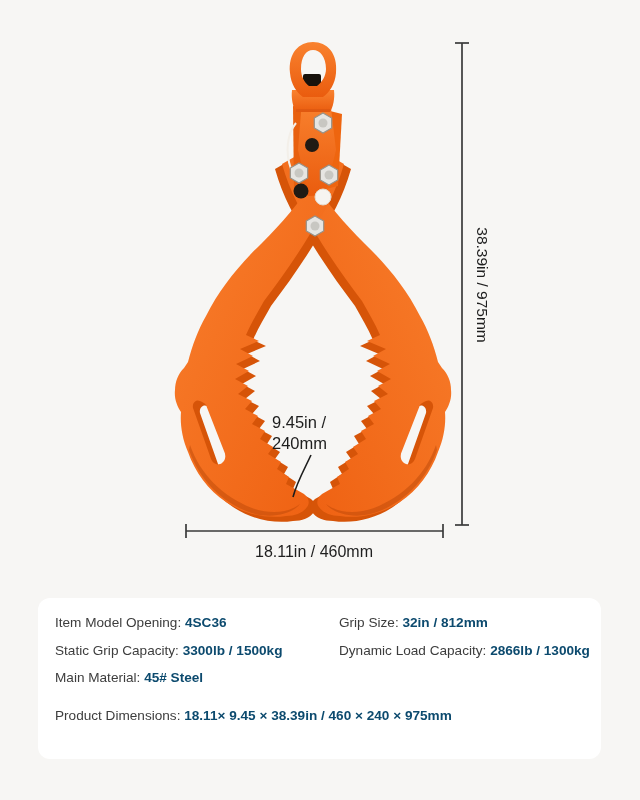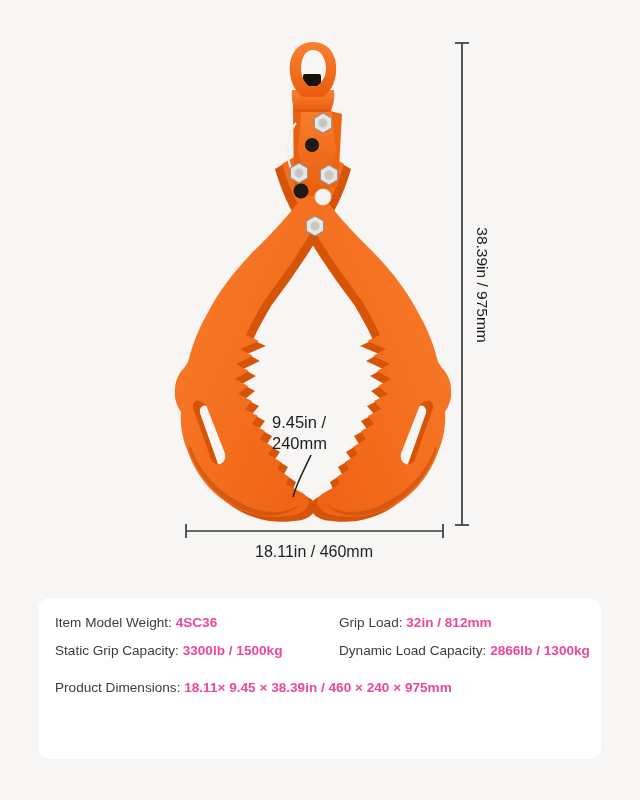--- a/index.html
+++ b/index.html
@@ -21,21 +21,21 @@
     grid-auto-rows:27.5px;
     align-items:center;
   }
   .spec-item{
     white-space:nowrap;
     font-size:13.6px;
     color:#3d3d3d;
     overflow:hidden;
   }
   .spec-item.span2{grid-column:1 / span 2;margin-top:20px;}
-  .spec-value{color:#ec4899;font-weight:700;}
+  .spec-value{color:#0c4a6e;font-weight:700;}
   svg text{font-family:"Liberation Sans",sans-serif;}
 </style>
 </head>
 <body>
 
 <div class="stage">
 
   <svg class="figure-svg" width="640" height="598" viewBox="0 0 640 598">
     <defs>
       <linearGradient id="jawGrad" x1="0" y1="0" x2="1" y2="1">
@@ -118,32 +118,35 @@
     <g>
       <text x="272" y="428" font-size="16.5" fill="#1d1d1d">9.45in /</text>
       <text x="272" y="449" font-size="16.5" fill="#1d1d1d">240mm</text>
       <path d="M311 455 C305 468 297 482 293 497" fill="none" stroke="#1d1d1d" stroke-width="1.6"></path>
     </g>
   </svg>
 
   <div class="spec-panel">
 
     <div class="spec-item">
-      <span class="spec-label">Item Model Weight: </span><span class="spec-value">4SC36</span>
+      <span class="spec-label">Item Model Opening: </span><span class="spec-value">4SC36</span>
     </div>
     <div class="spec-item">
-      <span class="spec-label">Grip Load: </span><span class="spec-value">32in / 812mm</span>
+      <span class="spec-label">Grip Size: </span><span class="spec-value">32in / 812mm</span>
     </div>
 
     <div class="spec-item">
       <span class="spec-label">Static Grip Capacity: </span><span class="spec-value">3300lb / 1500kg</span>
     </div>
 
     <div class="spec-item">
       <span class="spec-label">Dynamic Load Capacity: </span><span class="spec-value">2866lb / 1300kg</span>
+    </div>
+    <div class="spec-item">
+      <span class="spec-label">Main Material: </span><span class="spec-value">45# Steel</span>
     </div>
 
     <div class="spec-item span2">
       <span class="spec-label">Product Dimensions: </span><span class="spec-value">18.11× 9.45 × 38.39in / 460 × 240 × 975mm</span>
     </div>
 
 
   </div>
 </div>
 

